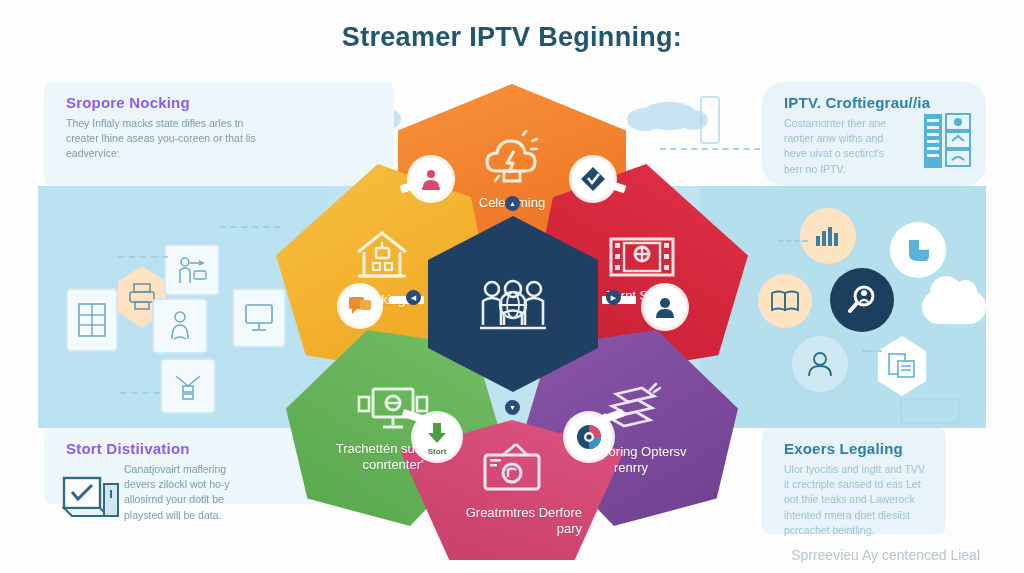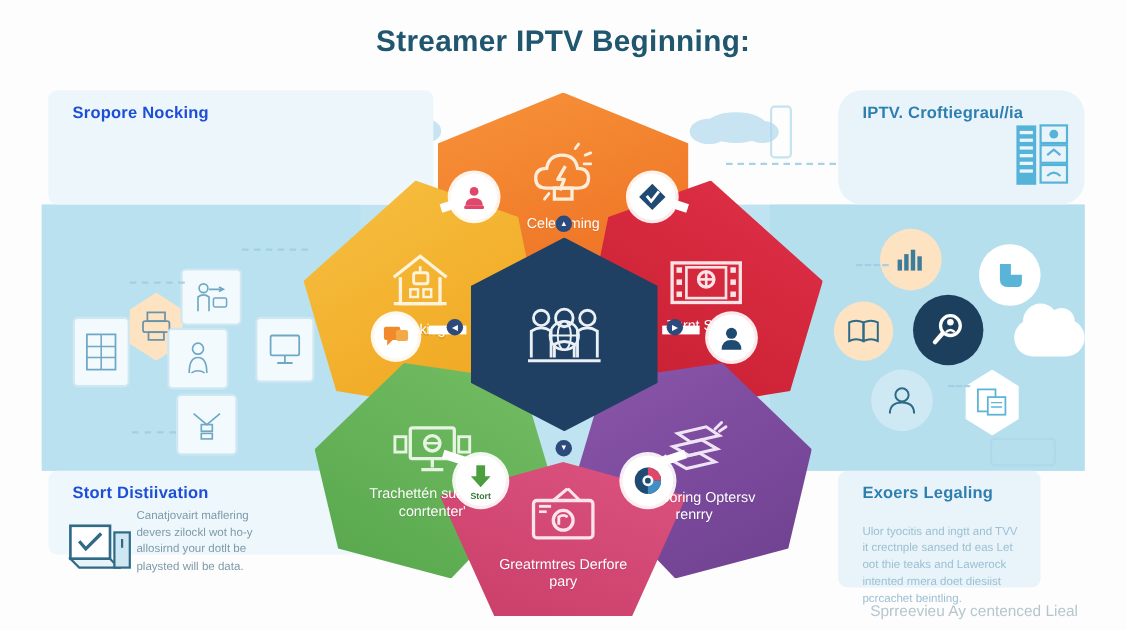--- a/index.html
+++ b/index.html
@@ -53,30 +53,30 @@
   .panel.bl { left: 44px;  top: 428px; width: 340px; height: 76px; background:#eef7fb; }
   .panel.br { left: 762px; top: 428px; width: 184px; height: 106px; background:#e9f4fa; }
 
   .panel-title {
     font-size: 15px;
     font-weight: bold;
     color: #2e7fb0;
     letter-spacing: .2px;
     padding: 12px 0 0 22px;
   }
-  .panel.tl .panel-title, .panel.bl .panel-title { color: #1d4ed8; }
+  .panel.tl .panel-title, .panel.bl .panel-title { color: #8b5cf6; }
   .panel-body {
     font-size: 10.5px;
     line-height: 1.45;
     color: #7e9bab;
     padding: 5px 18px 0 22px;
     max-width: 230px;
   }
   .panel.tr .panel-body, .panel.br .panel-body { max-width: 150px; color:#9cc0d4; }
-  .panel.br .panel-body { max-width: 200px; margin-top: 14px; }
+  .panel.br .panel-body { max-width: 200px; }
   .panel.bl .panel-body { padding-left: 80px; max-width: 215px; }
 
   
   .cloud {
     position: absolute;
     background: #bfdff0;
     border-radius: 50%;
     opacity: .85;
   }
   .cloud::before, .cloud::after {
@@ -382,24 +382,26 @@
 
   <div class="deco-line" style="left:778px;top:240px;width:30px;"></div>
   <div class="deco-line" style="left:862px;top:350px;width:20px;"></div>
 
   <div class="deco-rect" style="left:900px;top:398px;width:60px;height:26px;"></div>
 
   <div class="title">Streamer IPTV Beginning:</div>
 
   <div class="panel tl">
     <div class="panel-title">Sropore Nocking</div>
+    <div class="panel-body">They Inflaly macks state difles arles tn creater lhine aseas you-coreen or that lis eadvervice:</div>
   </div>
 
   <div class="panel tr">
     <div class="panel-title">IPTV. Croftiegrau//ia</div>
+    <div class="panel-body">Costarnonter ther ane raotier anw withs and heve uivat o sectirct's berr no IPTV.</div>
     <svg style="position:absolute;right:8px;top:28px;" width="56" height="62" viewBox="0 0 56 62">
       <rect x="2" y="4" width="18" height="54" fill="#55b3d9"></rect>
       <g fill="#eaf6fb">
         <rect x="5" y="9" width="12" height="3"></rect>
           <rect x="5" y="16" width="12" height="3"></rect>
         <rect x="5" y="23" width="12" height="3"></rect>
           <rect x="5" y="30" width="12" height="3"></rect>
         <rect x="5" y="37" width="12" height="3"></rect>
           <rect x="5" y="44" width="12" height="3"></rect>
       </g>
@@ -525,21 +527,21 @@
     <div class="picon" style="position:relative;z-index:2;">
       <svg width="74" height="56" viewBox="0 0 74 56">
         <path d="M28 12 L40 2 M52 12 L42 2" stroke="#fde9f0" stroke-width="2.8" stroke-linecap="round"></path>
         <rect x="10" y="12" width="54" height="34" rx="3" fill="none" stroke="#fde9f0" stroke-width="3"></rect>
         <circle cx="37" cy="30" r="9" fill="none" stroke="#fde9f0" stroke-width="3"></circle>
         <path d="M33 34 L33 27 Q37 24 41 27" fill="none" stroke="#fde9f0" stroke-width="2.6"></path>
         <rect x="15" y="16" width="11" height="2.6" fill="#fde9f0"></rect>
         <rect x="15" y="21" width="7" height="2.4" fill="#fde9f0"></rect>
       </svg>
     </div>
-    <div class="plabel" style="position:relative;z-index:2;">Greatrmtres Derfore pary</div>
+    <div class="plabel" style="position:relative;z-index:2;text-align:right;">Greatrmtres Derfore pary</div>
   </div>
 
   <div id="hub">
     <div class="picon">
       <svg width="74" height="62" viewBox="0 0 74 62">
         <circle cx="37" cy="16" r="8" fill="none" stroke="#e9f1f7" stroke-width="2.6"></circle>
         <circle cx="37" cy="32" r="13" fill="none" stroke="#e9f1f7" stroke-width="2.4"></circle>
         <ellipse cx="37" cy="32" rx="6" ry="13" fill="none" stroke="#e9f1f7" stroke-width="1.8"></ellipse>
         <line x1="24" y1="32" x2="50" y2="32" stroke="#e9f1f7" stroke-width="1.8"></line>
         <circle cx="16" cy="16" r="7" fill="none" stroke="#e9f1f7" stroke-width="2.6"></circle>

